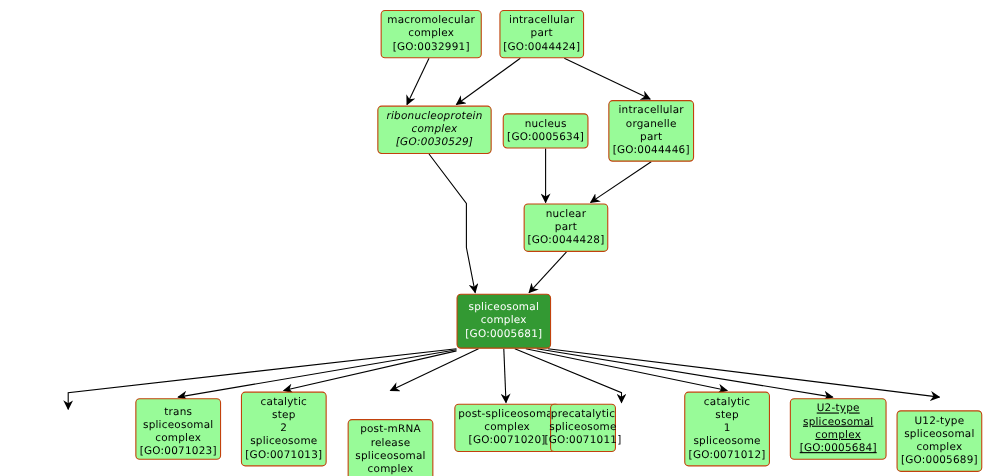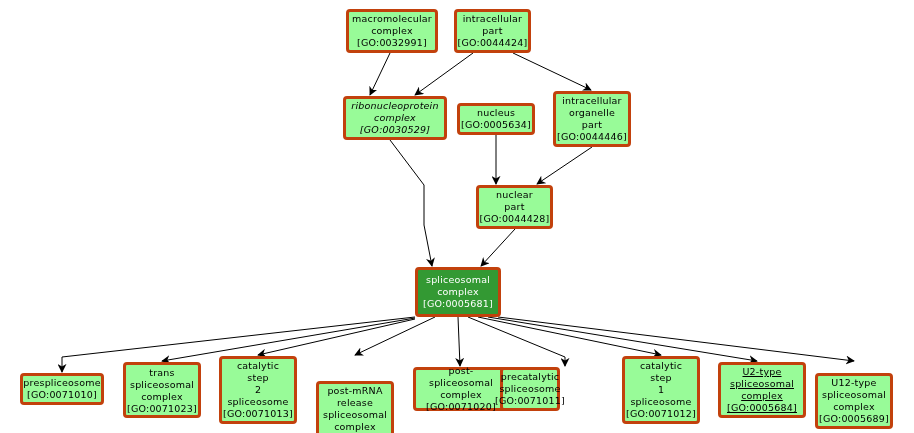--- a/index.html
+++ b/index.html
@@ -2,21 +2,21 @@
 <html><head>
 <meta charset="utf-8">
 <style>
   html, body { margin: 0; padding: 0; background: #ffffff; }
   #canvas { position: relative; width: 914px; height: 433px; overflow: hidden; background: #ffffff; }
   #edges { position: absolute; left: 0; top: 0; width: 914px; height: 433px; }
   .node {
     position: absolute;
     box-sizing: border-box;
     background: #98fb98;
-    border: 3px solid #c2410c;
+    border: 1px solid #c2410c;
     border-radius: 4px;
     display: flex;
     align-items: center;
     justify-content: center;
     text-align: center;
     font-family: "DejaVu Sans", sans-serif;
     font-size: 9.5px;
     line-height: 12px;
     color: #000000;
     letter-spacing: 0.2px;
@@ -82,24 +82,20 @@
     <span class="lbl">nuclear
 part
 [GO:0044428]</span>
     </div>
   <div class="node focus" id="n6" style="left:415px;top:267px;width:86px;height:50px;">
     <span class="lbl">spliceosomal
 complex
 [GO:0005681]</span>
     </div>
 
-  <div class="node" id="n7" style="left:20px;top:373px;width:84px;height:32px;">
-    <span class="lbl">prespliceosome
-[GO:0071010]</span>
-    </div>
   <div class="node" id="n8" style="left:123px;top:362px;width:78px;height:56px;align-items:flex-end;">
     <span class="lbl">trans
 spliceosomal
 complex
 [GO:0071023]</span>
     </div>
   <div class="node" id="n9" style="left:219px;top:356px;width:78px;height:68px;">
     <span class="lbl">catalytic
 step
 2

